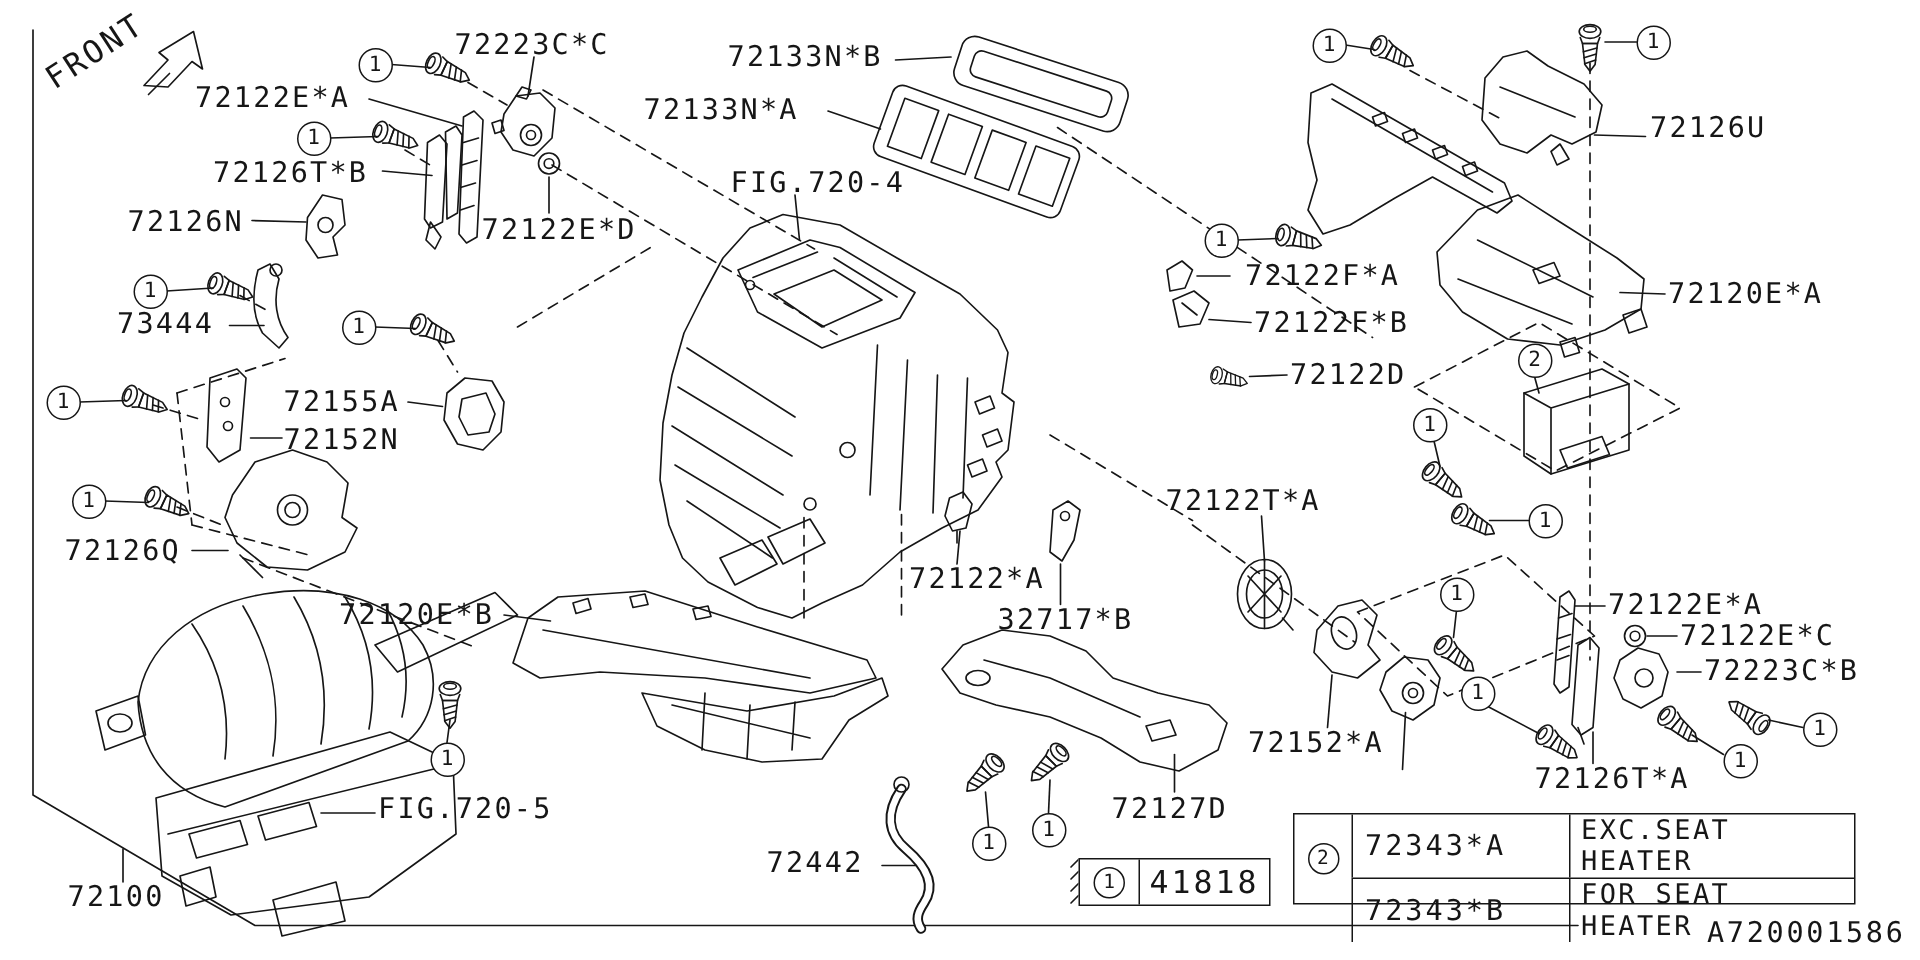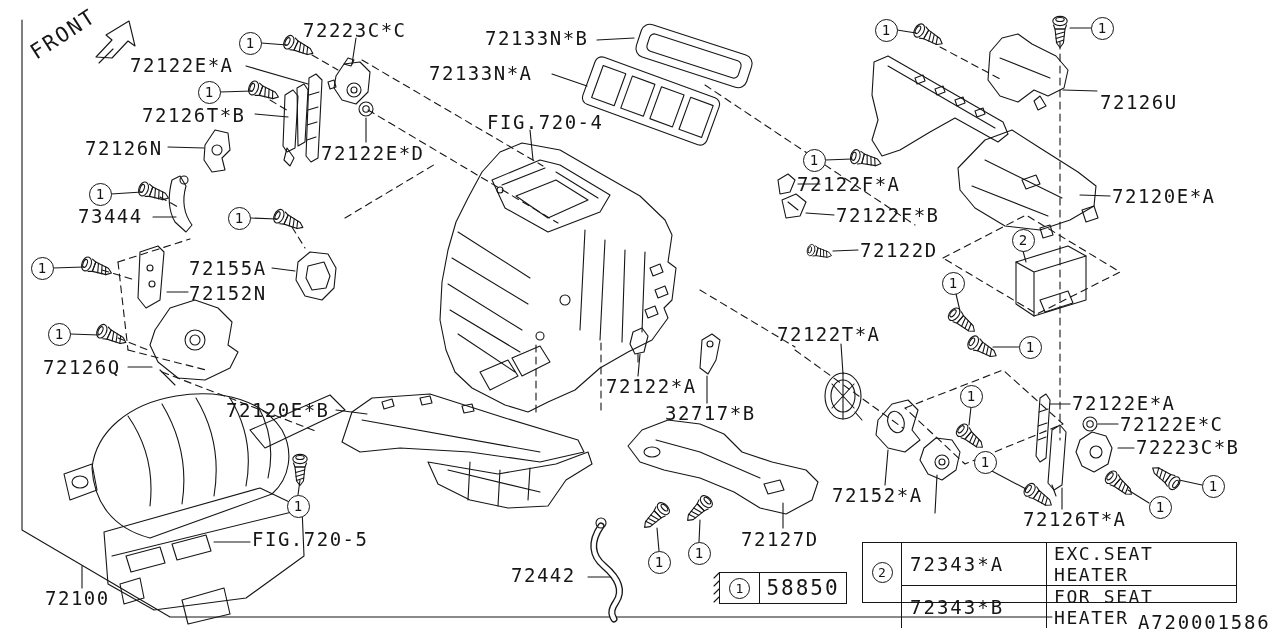--- a/index.html
+++ b/index.html
@@ -363,24 +363,24 @@
       <div class="plabel" style="left: 189px; top: 284px;">72152N</div>
       <div class="plabel" style="left: 43px; top: 358px;">72126Q</div>
       <div class="plabel" style="left: 226px; top: 401px;">72120E*B</div>
       <div class="plabel" style="left: 252px; top: 530px;">FIG.720-5</div>
       <div class="plabel" style="left: 45px; top: 589px;">72100</div>
       <div class="plabel" style="left: 511px; top: 566px;">72442</div>
       <div class="plabel" style="left: 741px; top: 530px;">72127D</div>
       <div class="plabel" style="left: 606px; top: 377px;">72122*A</div>
       <div class="plabel" style="left: 665px; top: 404px;">32717*B</div>
       <div class="plabel" style="left: 777px; top: 325px;">72122T*A</div>
-      <div class="plabel" style="left: 797px; top: 175px;">72122F*A</div>
+      <div class="plabel" style="left: 830px; top: 175px;">72122F*A</div>
       <div class="plabel" style="left: 836px; top: 206px;">72122F*B</div>
       <div class="plabel" style="left: 860px; top: 241px;">72122D</div>
-      <div class="plabel" style="left: 1100px; top: 93px; text-align: center;">72126U</div>
+      <div class="plabel" style="left: 1100px; top: 76px; text-align: center;">72126U</div>
       <div class="plabel" style="left: 1112px; top: 187px;">72120E*A</div>
       <div class="plabel" style="left: 1072px; top: 394px;">72122E*A</div>
       <div class="plabel" style="left: 1120px; top: 415px;">72122E*C</div>
       <div class="plabel" style="left: 1136px; top: 438px;">72223C*B</div>
       <div class="plabel" style="left: 832px; top: 486px;">72152*A</div>
       <div class="plabel" style="left: 871px; top: 514px; margin-top: 32px;">72223C*A</div>
       <div class="plabel" style="left: 1023px; top: 510px;">72126T*A</div>
     </div>
 
   <div id="callouts-layer">
@@ -402,21 +402,21 @@
       <div class="callout" style="left: 286.5px; top: 494.5px;">1</div>
       <div class="callout" style="left: 647.5px; top: 550.5px;">1</div>
       <div class="callout" style="left: 687.5px; top: 541.5px;">1</div>
       <div class="callout" style="left: 1011.5px; top: 228.5px;">2</div>
     </div>
 
   <div id="legend-screw">
     <div class="c1cell">
       <div class="mini-circle">1</div>
     </div>
-    <div class="pcell">58850</div>
+    <div class="pcell">41818</div>
   </div>
 
   <div id="legend-module">
     <div class="c2cell">
       <div class="mini-circle">2</div>
     </div>
     <div class="rows">
       <div class="row first">
         <div class="part">72343*A</div>
         <div class="desc">EXC.SEAT HEATER</div>

